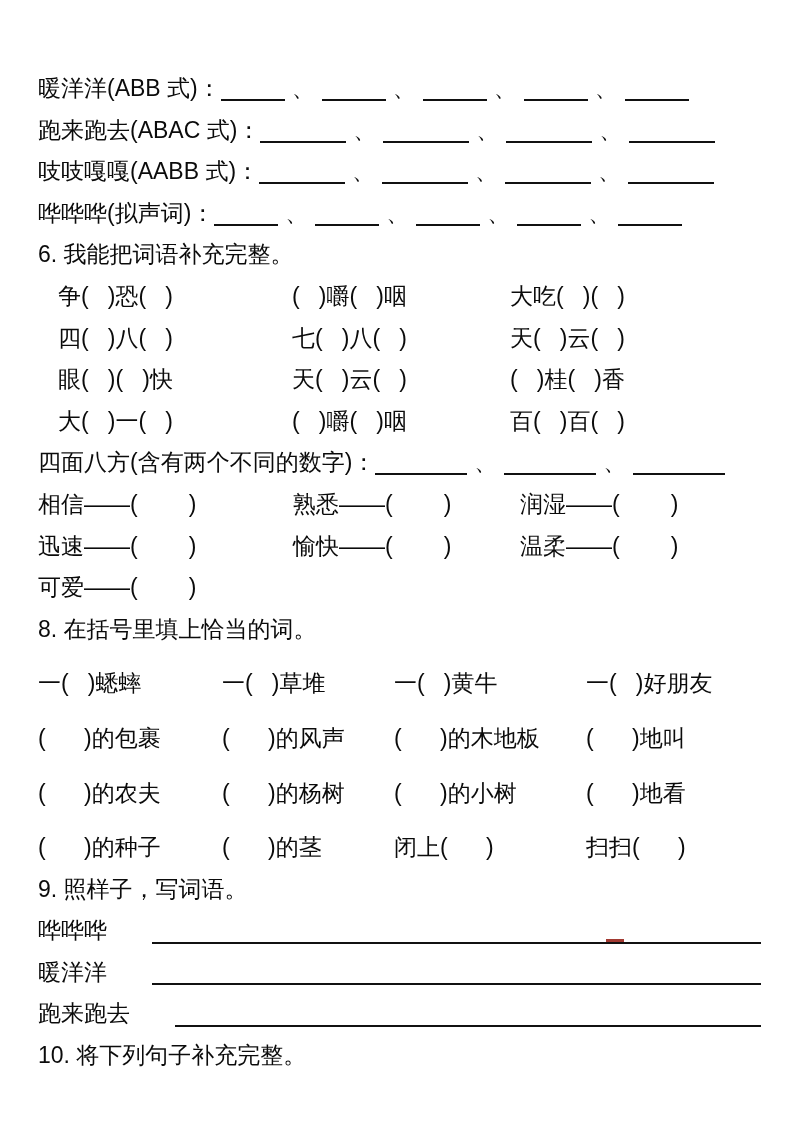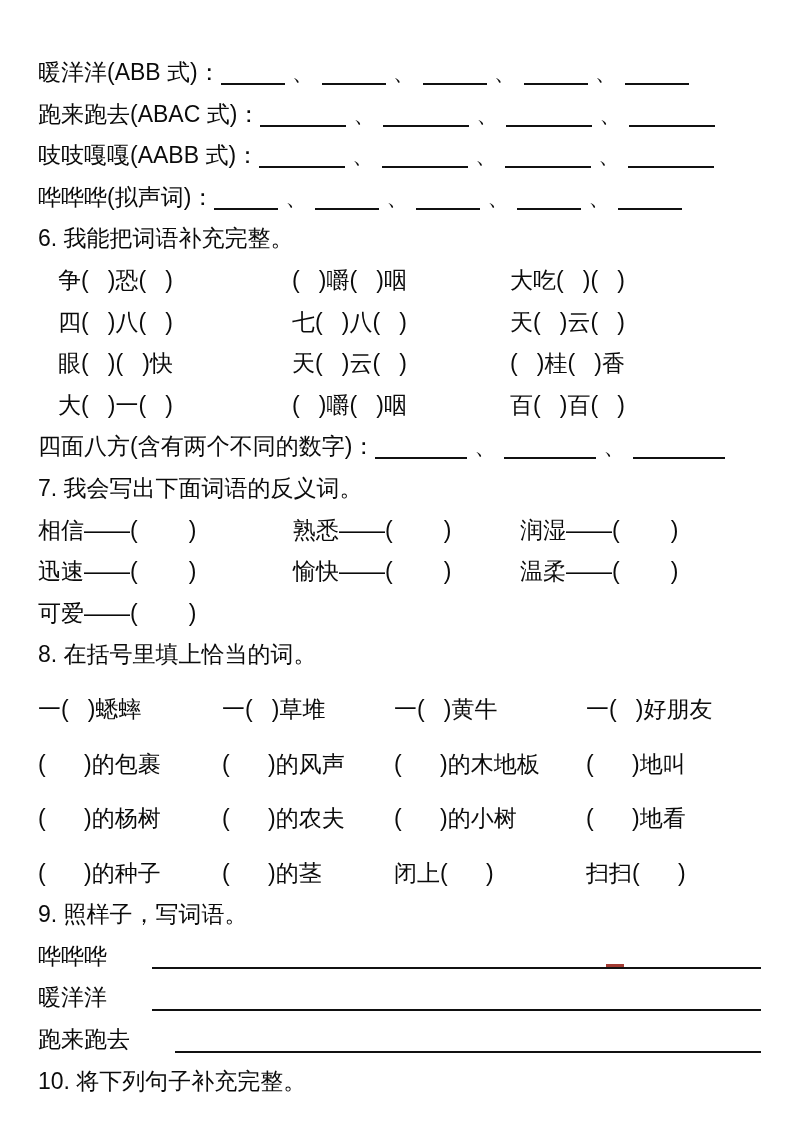--- a/index.html
+++ b/index.html
@@ -6,21 +6,21 @@
   body{
     width:793px;height:1122px;
     background:#ffffff;
     overflow:hidden;
     font-family:"Liberation Sans","DejaVu Sans",sans-serif;
     color:#0b0b0b;
   }
   .page{
     box-sizing:border-box;
     width:793px;height:1122px;
-    padding:52px 32px 0 38px;
+    padding:68px 32px 0 38px;
   }
   .line{
     height:41.6px;
     line-height:41.6px;
     font-size:23px;
   }
   
   .t{white-space:pre;}
   
   .blank{
@@ -89,21 +89,20 @@
     <span class="t">(   )桂(   )香</span>
   </div>
   <div class="line grid3">
     <span class="t">大(   )一(   )</span>
     <span class="t">(   )嚼(   )咽</span>
     <span class="t">百(   )百(   )</span>
   </div>
 
   <div class="line"><span class="t">四面八方(含有两个不同的数字)：</span><span class="blank b92"></span><span class="sep">、</span><span class="blank b92"></span><span class="sep">、</span><span class="blank b92"></span></div>
 
-  <div class="line"><span class="t">7. 我会写出下面词语的反义词。</span></div>
 
   <div class="line grid3b">
     <span class="t">相信——(        )</span>
     <span class="t">熟悉——(        )</span>
     <span class="t">润湿——(        )</span>
   </div>
   <div class="line grid3b">
     <span class="t">迅速——(        )</span>
     <span class="t">愉快——(        )</span>
     <span class="t">温柔——(        )</span>
@@ -120,22 +119,22 @@
     <span class="t">一(   )黄牛</span>
     <span class="t">一(   )好朋友</span>
   </div>
   <div class="line grid4">
     <span class="t">(      )的包裹</span>
     <span class="t">(      )的风声</span>
     <span class="t">(      )的木地板</span>
     <span class="t">(      )地叫</span>
   </div>
   <div class="line grid4">
+    <span class="t">(      )的农夫</span>
     <span class="t">(      )的杨树</span>
-    <span class="t">(      )的农夫</span>
     <span class="t">(      )的小树</span>
     <span class="t">(      )地看</span>
   </div>
   <div class="line grid4">
     <span class="t">(      )的种子</span>
     <span class="t">(      )的茎</span>
     <span class="t">闭上(      )</span>
     <span class="t">扫扫(      )</span>
   </div>
 

